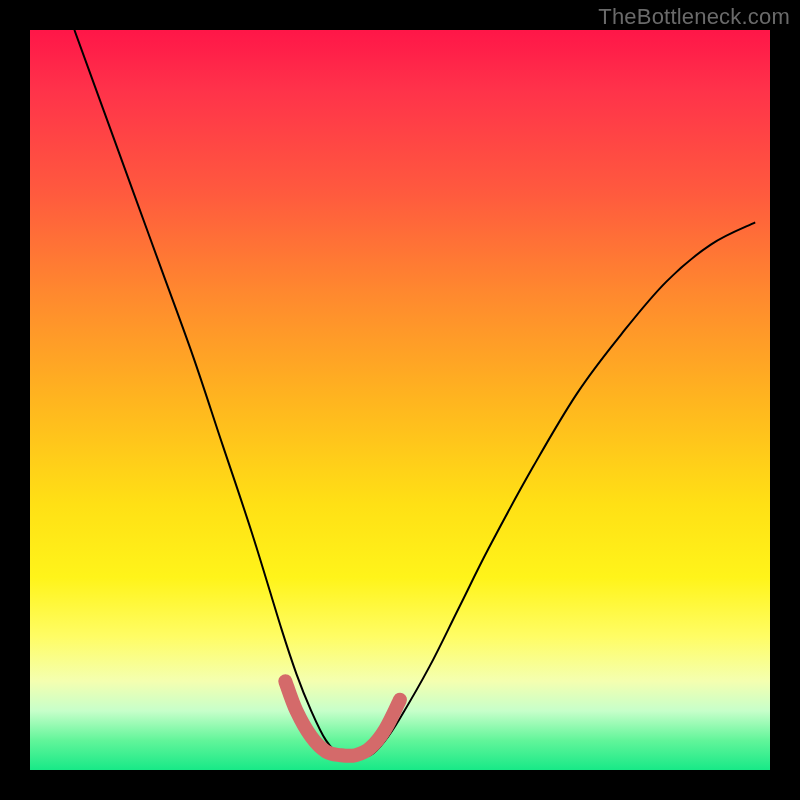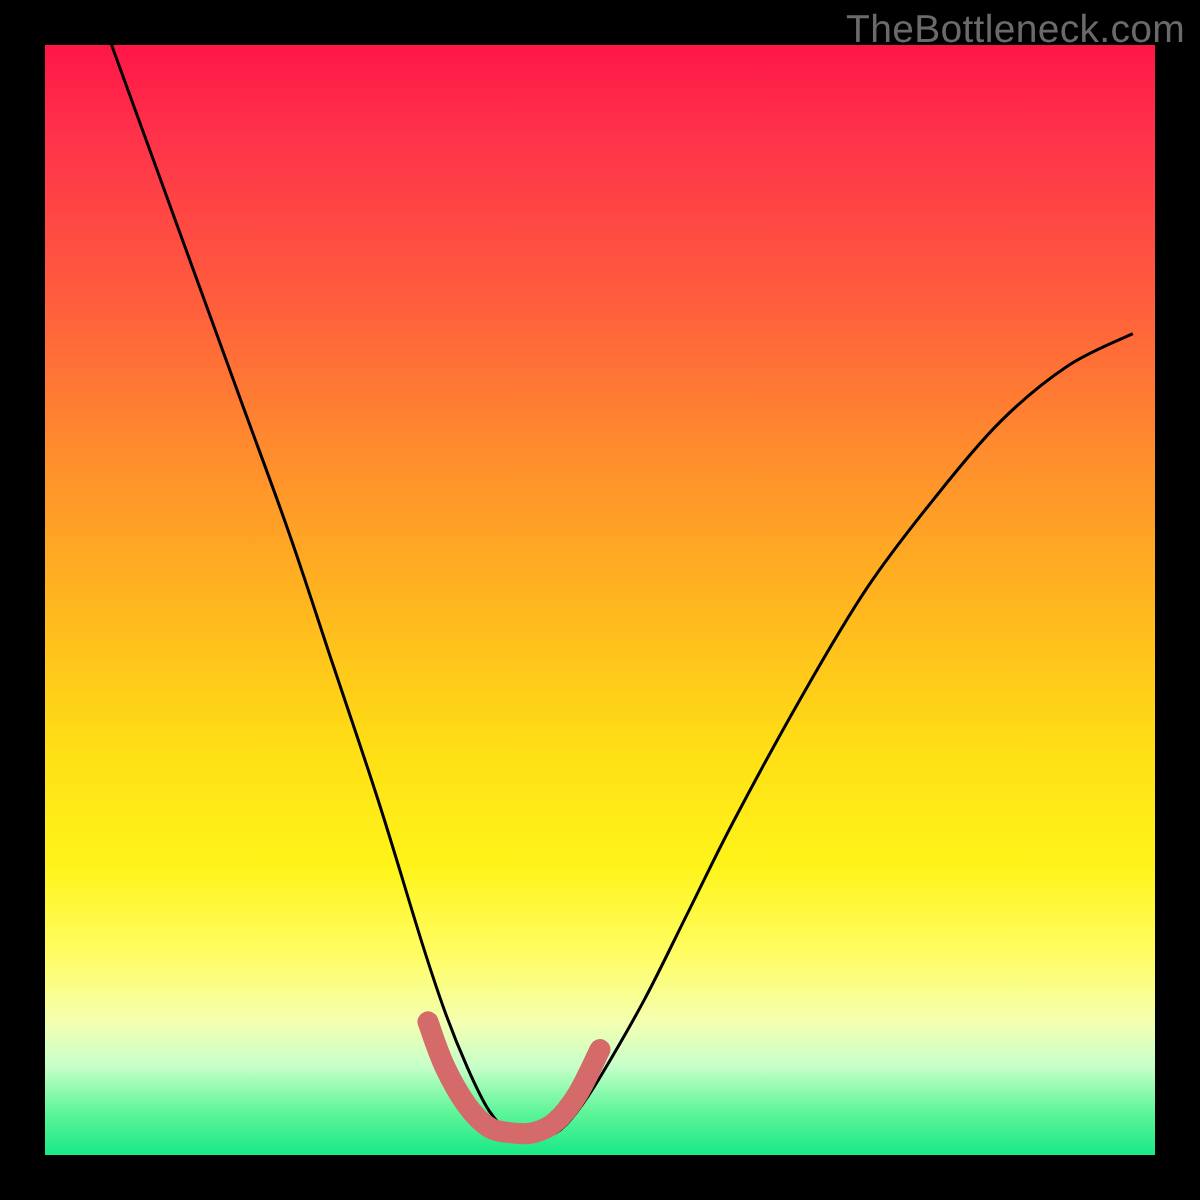--- a/index.html
+++ b/index.html
@@ -15,21 +15,21 @@
     position: relative;
     width: 800px;
     height: 800px;
     background: #000;
   }
   .watermark {
     position: absolute;
     top: 4px;
     right: 10px;
     color: #6a6a6a;
-    font-size: 26px;
+    font-size: 22px;
     letter-spacing: 0.2px;
     z-index: 4;
     user-select: none;
   }
   .plot-area {
     position: absolute;
     left: 30px;
     top: 30px;
     width: 740px;
     height: 740px;

